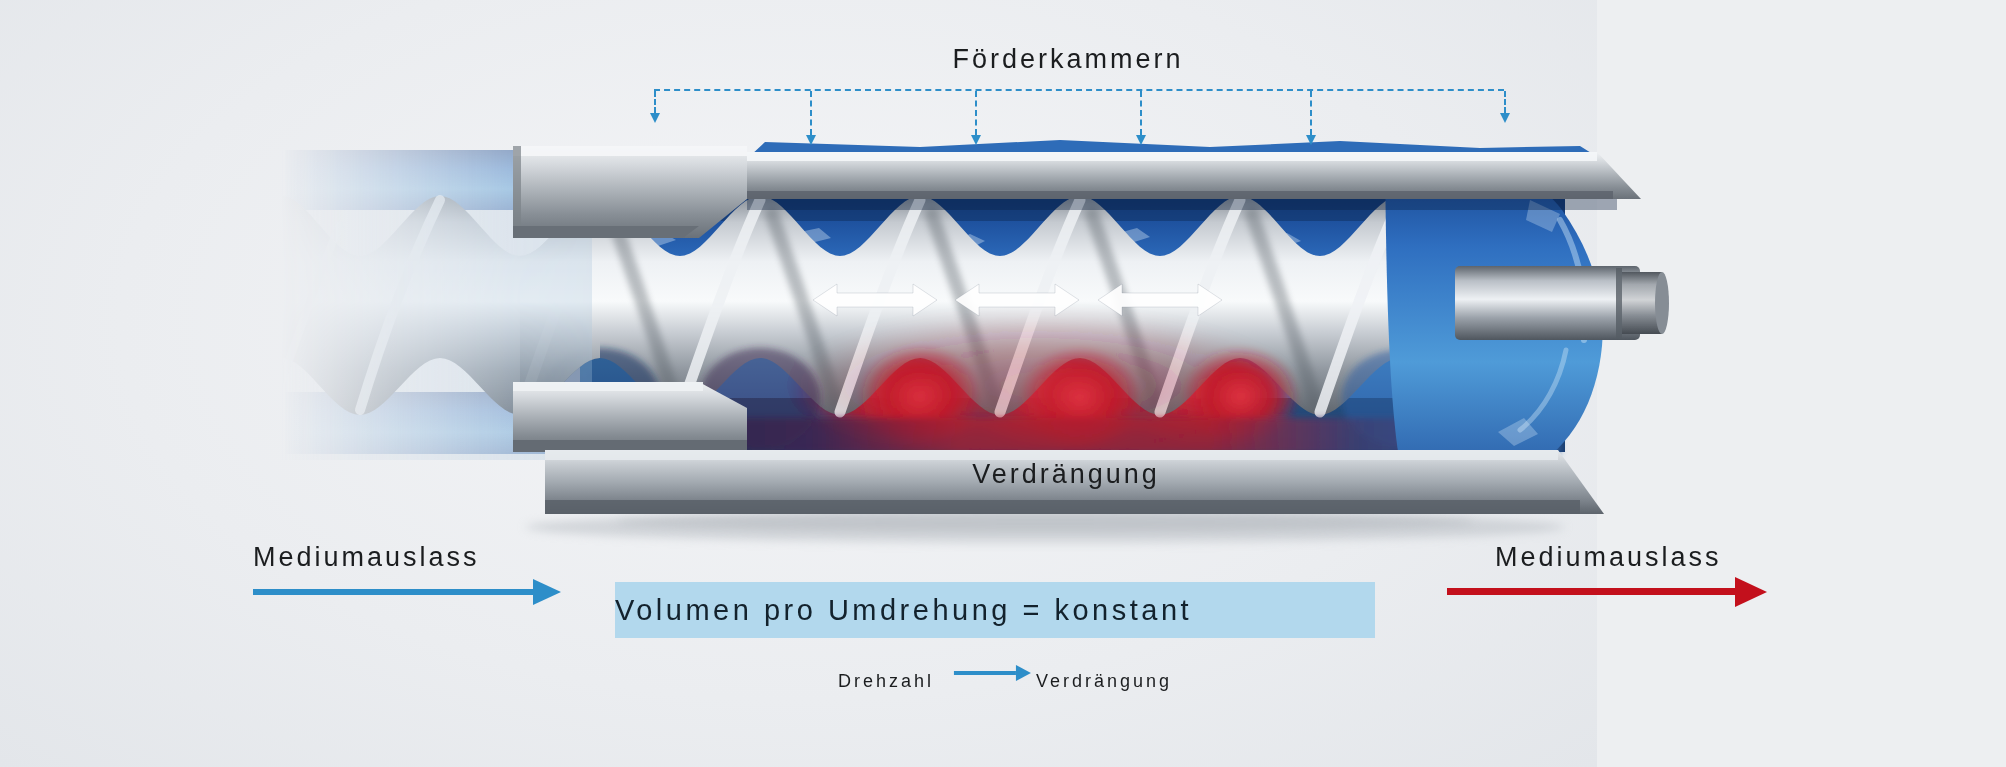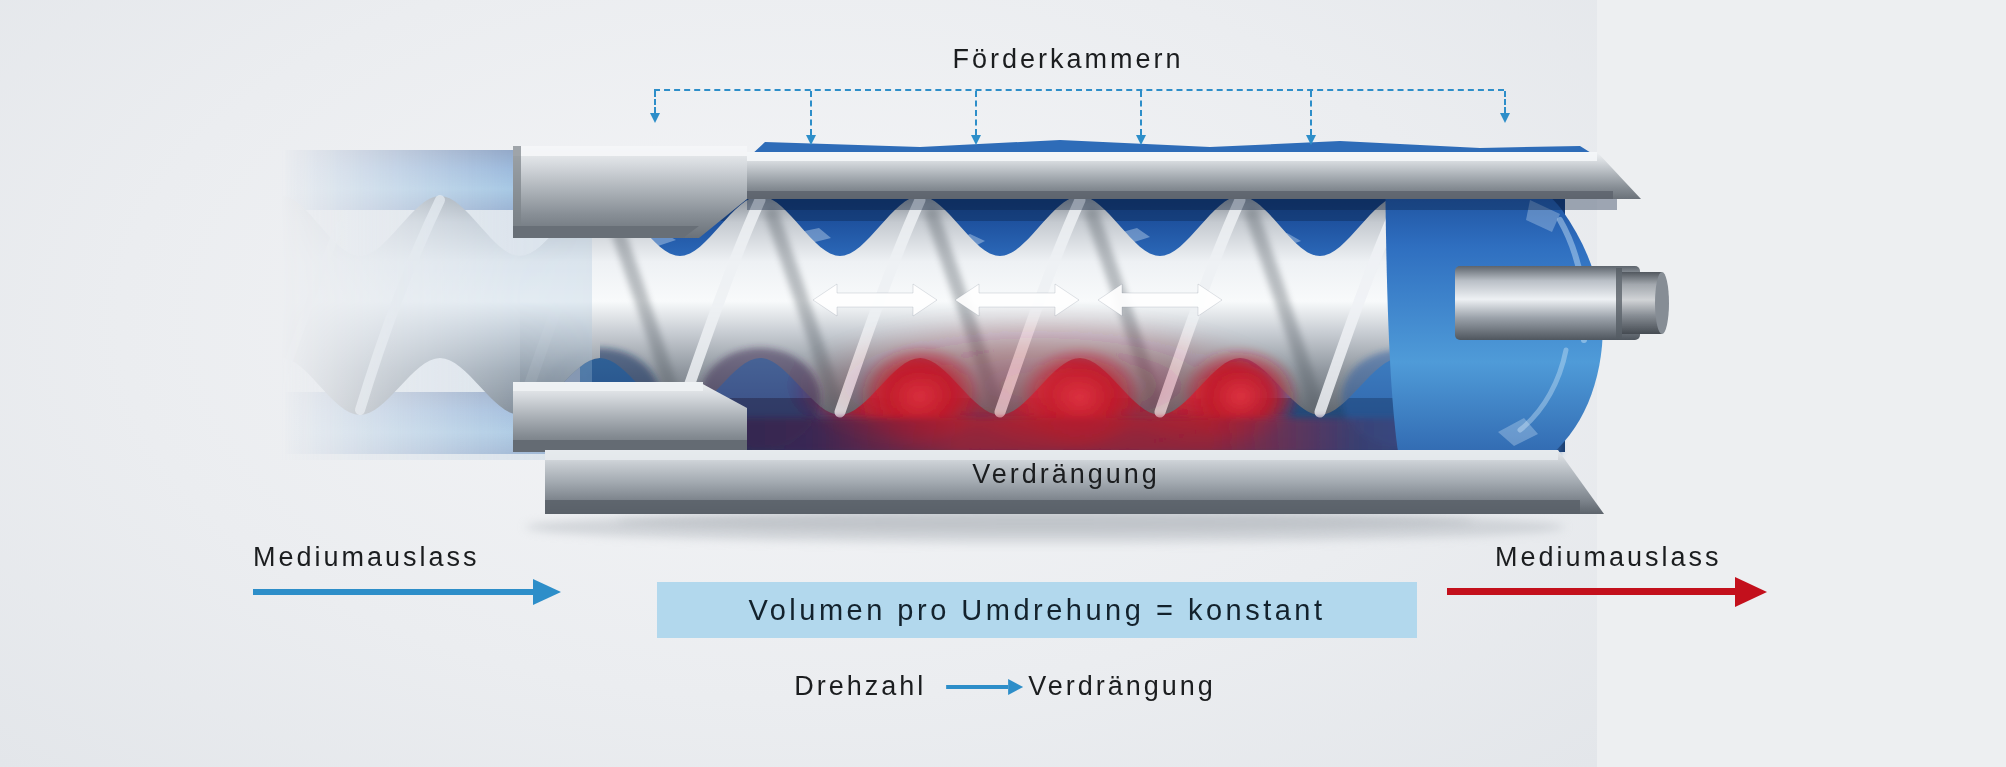--- a/index.html
+++ b/index.html
@@ -28,26 +28,26 @@
     border-left:5px solid transparent;border-right:5px solid transparent;border-top:10px solid var(--accent-blue)}
 
   .flow-arrow{position:absolute}
   .flow-arrow.blue{left:253px;top:589px;width:280px;height:6px;background:var(--accent-blue)}
   .flow-arrow.blue::after{content:"";position:absolute;right:-28px;top:50%;transform:translateY(-50%);
     border-left:28px solid var(--accent-blue);border-top:13px solid transparent;border-bottom:13px solid transparent}
   .flow-arrow.red{left:1447px;top:588px;width:288px;height:7px;background:var(--accent-red)}
   .flow-arrow.red::after{content:"";position:absolute;right:-32px;top:50%;transform:translateY(-50%);
     border-left:32px solid var(--accent-red);border-top:15px solid transparent;border-bottom:15px solid transparent}
 
-  .volume-box{position:absolute;left:657px;top:582px;width:760px;height:56px;background:var(--panel-blue);
-    display:flex;align-items:center;justify-content:center}
+  .volume-box{position:absolute;left:615px;top:582px;width:760px;height:56px;background:var(--panel-blue);
+    display:flex;align-items:center;}
   .volume-box span{font-size:29px;letter-spacing:3.5px;color:#13222d;white-space:nowrap}
 
   .speed-flow{position:absolute;left:1005px;top:671px;transform:translateX(-50%);
-    display:flex;align-items:center;gap:20px;color:var(--text);font-size:27px;letter-spacing:3px;white-space:nowrap}
+    display:flex;gap:20px;color:var(--text);font-size:18px;letter-spacing:3px;white-space:nowrap}
   .mini-arrow{position:relative;width:62px;height:4px;background:var(--accent-blue)}
   .mini-arrow::after{content:"";position:absolute;right:-15px;top:50%;transform:translateY(-50%);
     border-left:15px solid var(--accent-blue);border-top:8px solid transparent;border-bottom:8px solid transparent}
 </style>
 </head>
 <body>
 
 <div class="stage">
 
   <svg class="art" viewBox="0 0 2006 767" aria-hidden="true">

